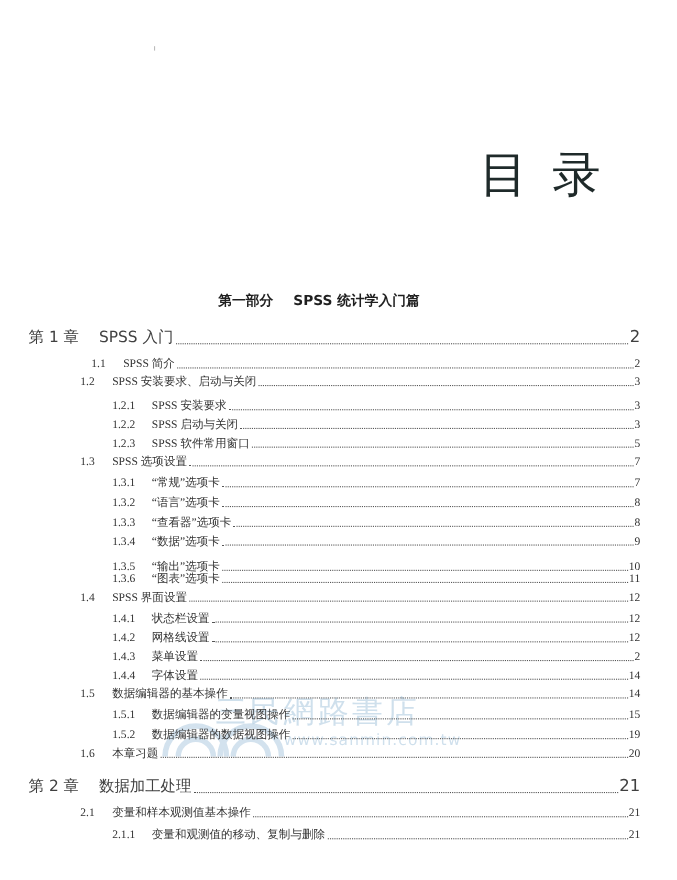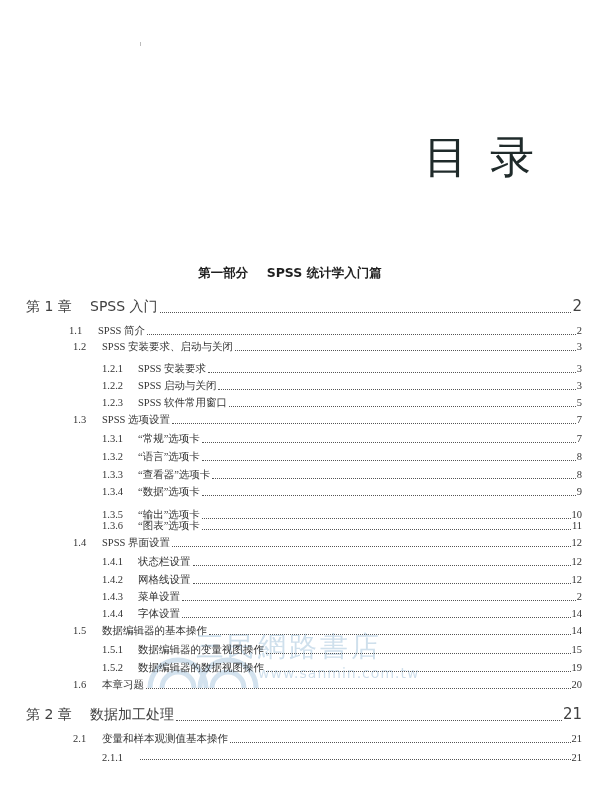--- a/index.html
+++ b/index.html
@@ -1,22 +1,22 @@
 <!DOCTYPE html>
 <html><head>
 <meta charset="utf-8">
 <style>
   html, body { margin: 0; padding: 0; }
   body {
     width: 615px; height: 800px; background: #ffffff; position: relative; overflow: hidden;
     color: #2a2a2a;
   }
   .title {
-    position: absolute; left: 424px; top: 138px;
-    font-family: Liberation Mono, monospace; font-size: 44px; color: #1f2a2a;
+    position: absolute; left: 436px; top: 138px;
+    font-family: Liberation Sans, sans-serif; font-size: 44px; color: #1f2a2a;
     letter-spacing: 22px; font-weight: normal; line-height: 1;
   }
   .part {
     position: absolute; left: 0; width: 580px; top: 265px; text-align: center;
     font-family: "DejaVu Sans", sans-serif; font-size: 12.5px; font-weight: bold; color: #1f1f1f;
   }
   .part .part-label { margin-right: 14px; }
   .toc { position: absolute; left: 0; top: 0; width: 615px; }
   .row {
     position: absolute; display: flex; align-items: baseline; white-space: nowrap;
@@ -74,21 +74,21 @@
 </svg>
 
 <div class="toc">
 
   <div class="row chap" style="left:26px;top:297px">
     <span class="num">第 1 章</span>
     <span class="label">SPSS 入门</span>
     <span class="leader"></span>
     <span class="page">2</span>
   </div>
-  <div class="row sec" style="left:69px;top:324px">
+  <div class="row sec" style="left:83px;top:324px">
     <span class="num">1.1</span>
     <span class="label">SPSS 简介</span>
     <span class="leader"></span>
     <span class="page">2</span>
   </div>
   <div class="row sec" style="left:73px;top:340px">
     <span class="num">1.2</span>
     <span class="label">SPSS 安装要求、启动与关闭</span>
     <span class="leader"></span>
     <span class="page">3</span>
@@ -214,16 +214,17 @@
     <span class="page">21</span>
   </div>
   <div class="row sec" style="left:73px;top:732px">
     <span class="num">2.1</span>
     <span class="label">变量和样本观测值基本操作</span>
     <span class="leader"></span>
     <span class="page">21</span>
   </div>
   <div class="row sub" style="left:102px;top:752px">
     <span class="num">2.1.1</span>
+    <span class="label">变量和观测值的移动、复制与删除</span>
     <span class="leader"></span>
     <span class="page">21</span>
   </div>
 </div>
 
 </body></html>

